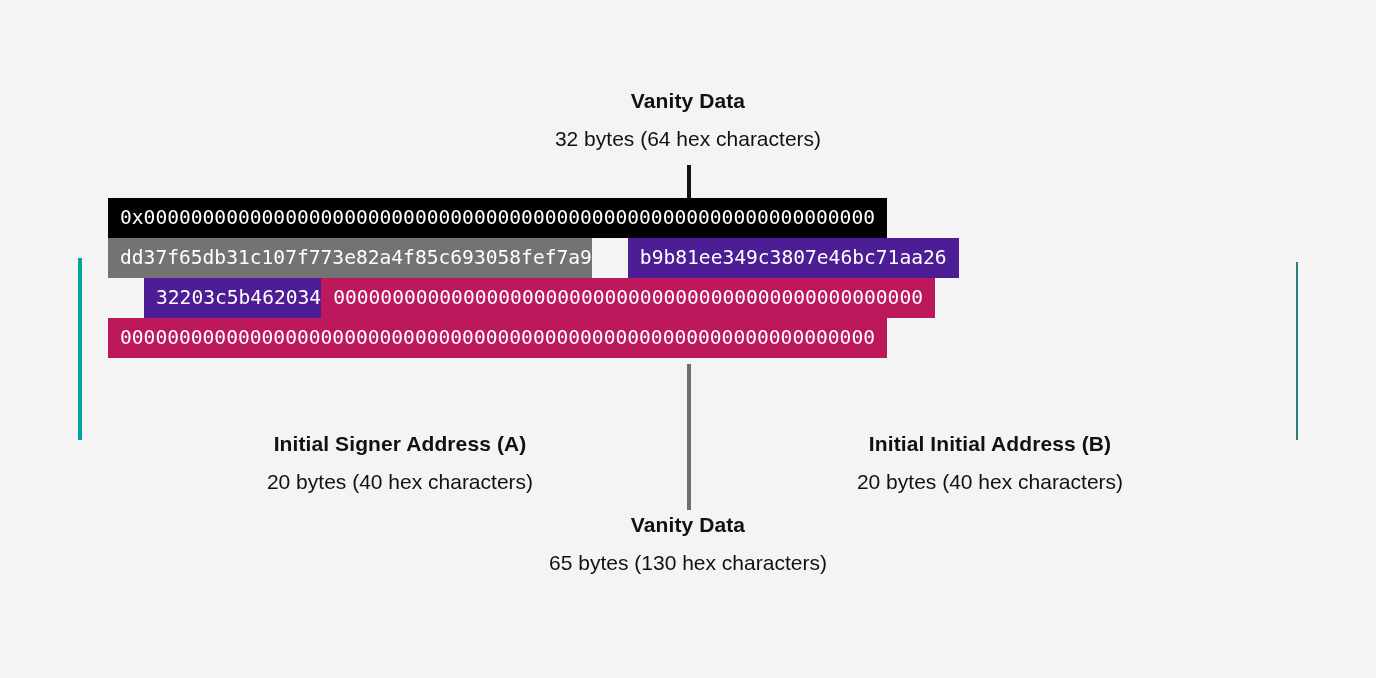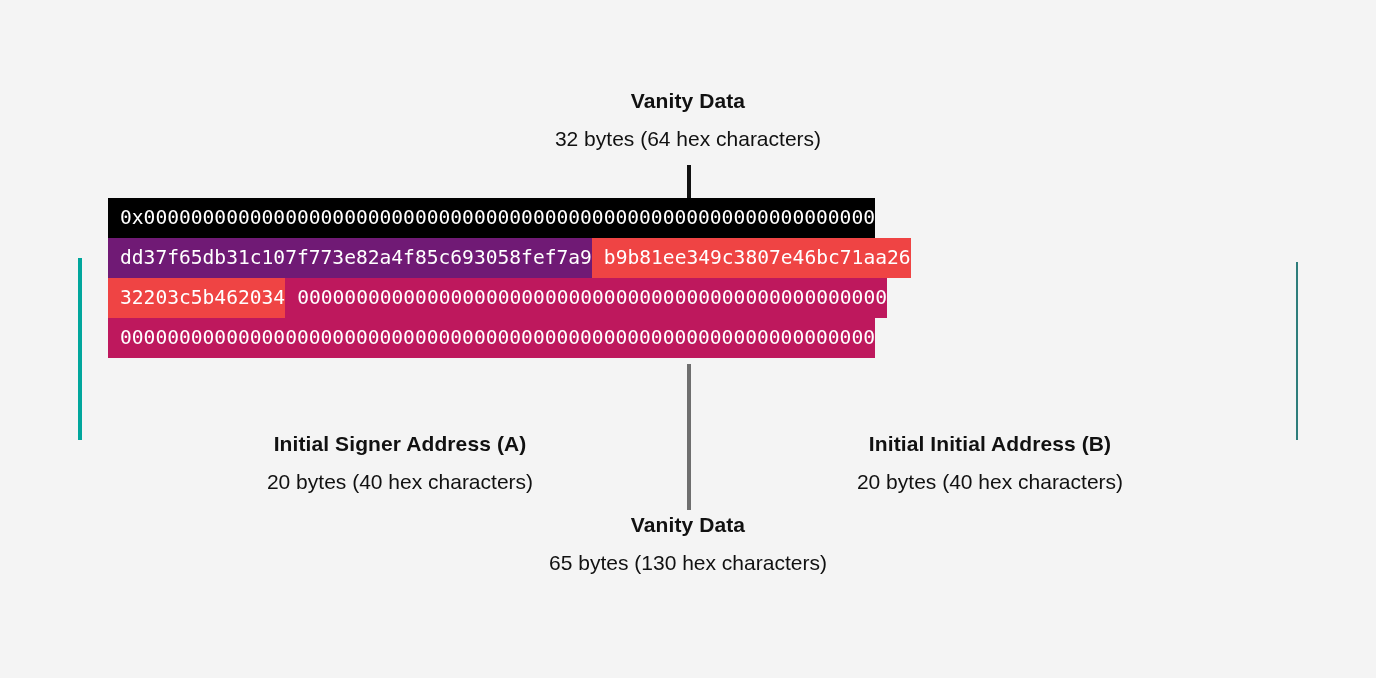--- a/index.html
+++ b/index.html
@@ -140,26 +140,26 @@
     display: flex;
     align-items: center;
   }
   .seg {
     white-space: pre;
     display: inline-block;
     height: 40px;
     line-height: 40px;
   }
   .bg-black  { background: #000000; }
-  .bg-teal   { background: #701a75; }
-  .bg-dteal  { background: #ef4444; }
+  .bg-teal   { background: #737373; }
+  .bg-dteal  { background: #4c1d95; margin-left: 36px; }
   .bg-gray   { background: #be185d; }
 
   .row-pad-l { padding-left: 12px; }
-  .row-pad-r { }
+  .row-pad-r { padding-right: 12px; }
 </style>
 </head>
 <body>
 
 <div id="stage">
 
   <div class="callout" id="callout-top">
     <div class="title">Vanity Data</div>
     <div class="sub">32 bytes (64 hex characters)</div>
   </div>

